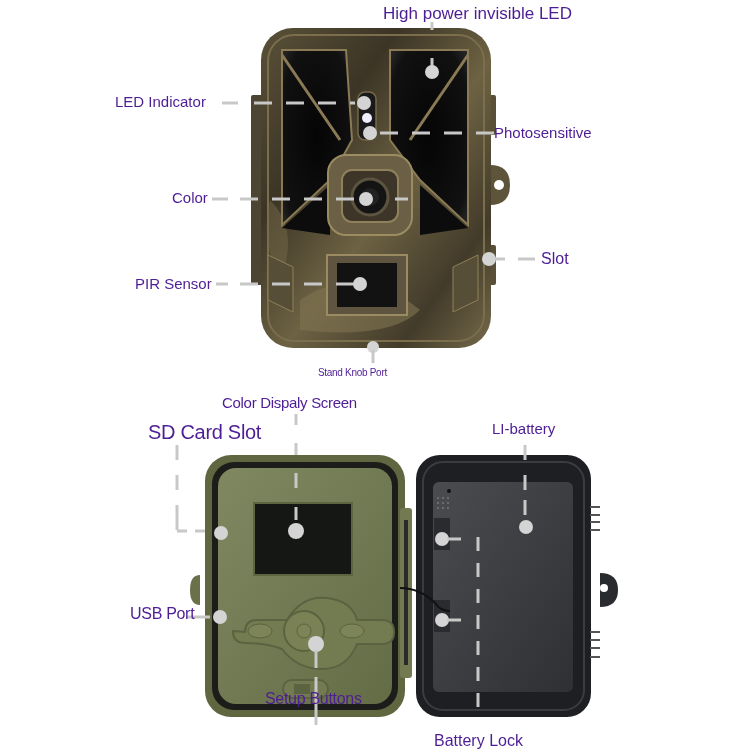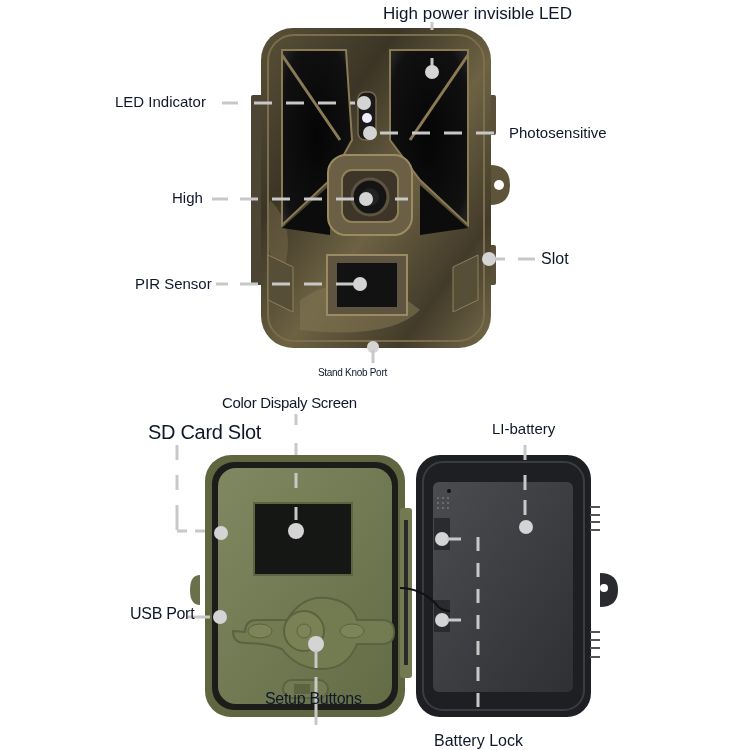--- a/index.html
+++ b/index.html
@@ -1,17 +1,17 @@
 <!DOCTYPE html>
 <html><head>
 <meta charset="utf-8">
 <style>
   html,body{margin:0;padding:0;background:#fff;}
   body{width:750px;height:750px;position:relative;overflow:hidden;font-family:"Liberation Sans",sans-serif;}
-  .lbl{position:absolute;color:#0f172a;white-space:nowrap;font-size:15px;}
+  .lbl{position:absolute;color:#4c1d95;white-space:nowrap;font-size:15px;}
   .lbl.narrow{font-family:"Liberation Sans Narrow","Liberation Sans",sans-serif;font-stretch:condensed;letter-spacing:-0.3px;}
   svg{position:absolute;left:0;top:0;}
 </style>
 </head>
 <body>
 
 <svg width="750" height="750" viewBox="0 0 750 750">
   <defs>
     <linearGradient id="camo" x1="0" y1="0" x2="1" y2="1">
       <stop offset="0" stop-color="#5a5138"></stop>
@@ -190,22 +190,22 @@
     <circle cx="442" cy="539" r="7" stroke="none"></circle>
     <line x1="447" y1="539" x2="461" y2="539"></line>
     <circle cx="442" cy="620" r="7" stroke="none"></circle>
     <line x1="447" y1="620" x2="461" y2="620"></line>
     <line x1="478" y1="537" x2="478" y2="713" stroke-dasharray="14 12"></line>
   </g>
 </svg>
 
 <span class="lbl" style="left:383px;top:4px;font-size:17px;">High power invisible LED</span>
 <span class="lbl" style="left:115px;top:93px;">LED Indicator</span>
-<span class="lbl" style="left:509px;top:124px;">Photosensitive</span>
-<span class="lbl" style="left:172px;top:189px;">High</span>
+<span class="lbl" style="left:494px;top:124px;">Photosensitive</span>
+<span class="lbl" style="left:172px;top:189px;">Color</span>
 <span class="lbl" style="left:541px;top:250px;font-size:16px;">Slot</span>
 <span class="lbl" style="left:135px;top:275px;">PIR Sensor</span>
 <span class="lbl narrow" style="left:318px;top:367px;font-size:10px;">Stand Knob Port</span>
 
 <span class="lbl narrow" style="left:222px;top:394px;font-size:15px;">Color Dispaly Screen</span>
 <span class="lbl narrow" style="left:148px;top:421px;font-size:20px;">SD Card Slot</span>
 <span class="lbl" style="left:492px;top:420px;">LI-battery</span>
 <span class="lbl narrow" style="left:130px;top:605px;font-size:16px;">USB Port</span>
 <span class="lbl narrow" style="left:265px;top:690px;font-size:16px;">Setup Buttons</span>
 <span class="lbl" style="left:434px;top:717px;font-size:16px;margin-top:15px;">Battery Lock</span>

